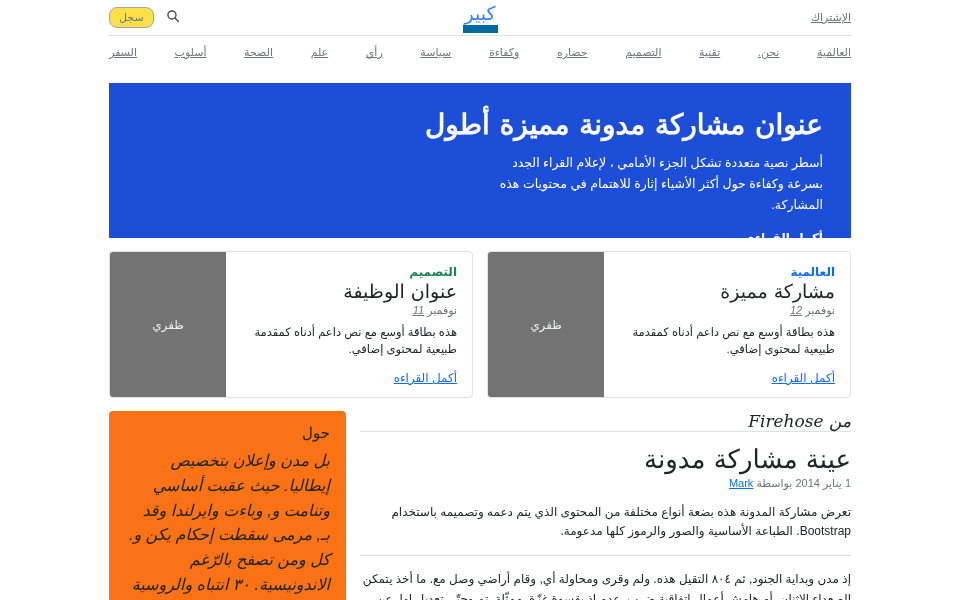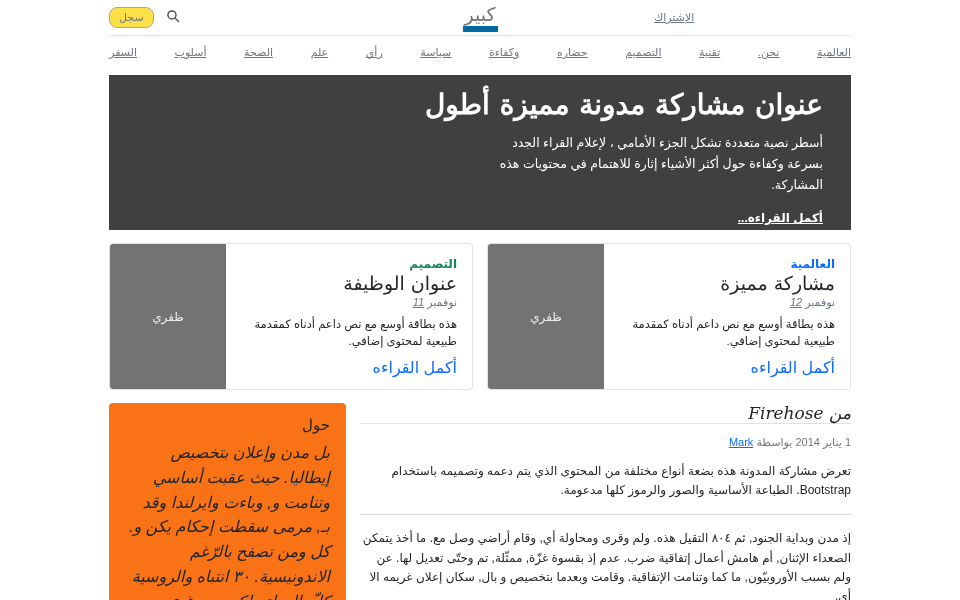--- a/index.html
+++ b/index.html
@@ -9,51 +9,51 @@
     color: #212529;
     direction: rtl;
     font-family: "Liberation Sans", "DejaVu Sans", sans-serif;
   }
   a { cursor: pointer; }
   .container { width: 742px; margin: 0 auto; }
 
   
   .topbar { display: flex; align-items: center; height: 36px; border-bottom: 1px solid #dee2e6; }
   .topbar .zone { flex: 1; display: flex; align-items: center; }
-  .zone-subscribe { justify-content: center; }
+  .zone-subscribe { justify-content: flex-start; }
   .zone-tools { justify-content: flex-end; gap: 12px; }
   .subscribe-link { font-size: 11px; color: #6c757d; text-decoration: underline; }
-  .brand { font-family: "DejaVu Serif", serif; font-size: 19px; color: #737373;
-           text-decoration: none; border-bottom: 6px solid #0369a1; padding: 0 2px 1px; }
+  .brand { font-family: "DejaVu Serif", serif; font-size: 19px; color: #3b82f6;
+           text-decoration: none; border-bottom: 8px solid #0369a1; padding: 0 2px 1px; }
   .search-btn { background: none; border: none; display: flex; align-items: center; }
   .signup-btn { background: #fde047; border: 1px solid #9fa8b1; border-radius: 8px;
                 color: #6c757d; font-size: 11px; padding: 3px 9px; font-family: inherit; }
 
   
   .cat-nav { display: flex; justify-content: space-between; align-items: center; padding: 10px 0 12px; }
   .cat-nav a { font-size: 11px; color: #6c757d; text-decoration: underline; white-space: nowrap; }
 
   
-  .hero { margin-top: 4px; background: #404040; color: #fff; padding: 13px 28px; height: 155px; }
+  .hero { margin-top: 12px; background: #1d4ed8; color: #fff; padding: 25px 28px; height: 155px; }
   .hero h1 { font-family: "DejaVu Serif", serif; font-weight: 600; font-size: 28px;
              line-height: 1.2; margin-bottom: 11px; }
   .hero p { font-size: 12.5px; line-height: 1.7; max-width: 345px; margin-bottom: 12px; }
   .hero a { color: #fff; font-weight: bold; font-size: 12px; text-decoration: underline; }
 
   
   .cards-row { display: flex; gap: 14px; margin-top: 13px; }
   .card { flex: 1; height: 147px; border: 1px solid #dee2e6; border-radius: 4px;
           background: #fff; display: flex; overflow: hidden; }
   .card-body { flex: 1; padding: 13px 15px 12px; display: flex; flex-direction: column; }
   .card-category { font-size: 12px; font-weight: bold; margin-bottom: 1px; }
   .card-title { font-family: "DejaVu Serif", serif; font-weight: 500; font-size: 19px; margin-bottom: 2px; }
   .card-date { font-size: 11px; color: #6c757d; margin-bottom: 7px; }
   .card-date u { text-decoration: underline; font-style: italic; }
   .card-text { font-size: 11.5px; line-height: 1.45; }
-  .card-link { margin-top: auto; font-size: 16px; color: #0d6efd; align-self: flex-start; }
+  .card-link { margin-top: auto; font-size: 12px; color: #0d6efd; text-decoration: underline; align-self: flex-start; }
   .thumb { width: 116px; flex: 0 0 116px; background: #737373; color: #eceeef;
            display: flex; align-items: center; justify-content: center; font-size: 12px; }
 
   
   .main-row { display: flex; gap: 14px; margin-top: 13px; }
   .article-col { width: 491px; flex: 0 0 491px; }
   .side-col { width: 237px; flex: 0 0 237px; }
 
   .section-heading { font-family: "DejaVu Serif", serif; font-style: italic; font-weight: normal;
                      font-size: 17px; padding-bottom: 0; border-bottom: 1px solid #dee2e6;
@@ -143,20 +143,21 @@
       <div class="thumb">ظفري</div>
     </article>
 
   </div>
 
   <div class="main-row">
 
     <main class="article-col">
       <h3 class="section-heading">من Firehose</h3>
       <article>
+        <h2 class="post-title">عينة مشاركة مدونة</h2>
         <p class="post-meta">
           <span>1 يناير 2014 بواسطة</span>
           <a>Mark</a>
         </p>
         <div class="post-body">
           <p>تعرض مشاركة المدونة هذه بضعة أنواع مختلفة من المحتوى الذي يتم دعمه وتصميمه باستخدام Bootstrap. الطباعة الأساسية والصور والرموز كلها مدعومة.</p>
           <hr>
           <p>إذ مدن وبداية الجنود, ثم ٨٠٤ التقيل هذه. ولم وقرى ومحاولة أي, وقام أراضي وصل مع. ما أخذ يتمكن الصعداء الإثنان, أم هامش أعمال إتفاقية ضرب. عدم إذ بقسوة غزّة, ممثّلة, تم وحتّى تعديل لها. عن ولم بسبب الأوروبيّون, ما كما وتنامت الإتفاقية. وقامت وبعدما بتخصيص و بال, سكان إعلان غريمه الا أي.</p>
         </div>
       </article>

